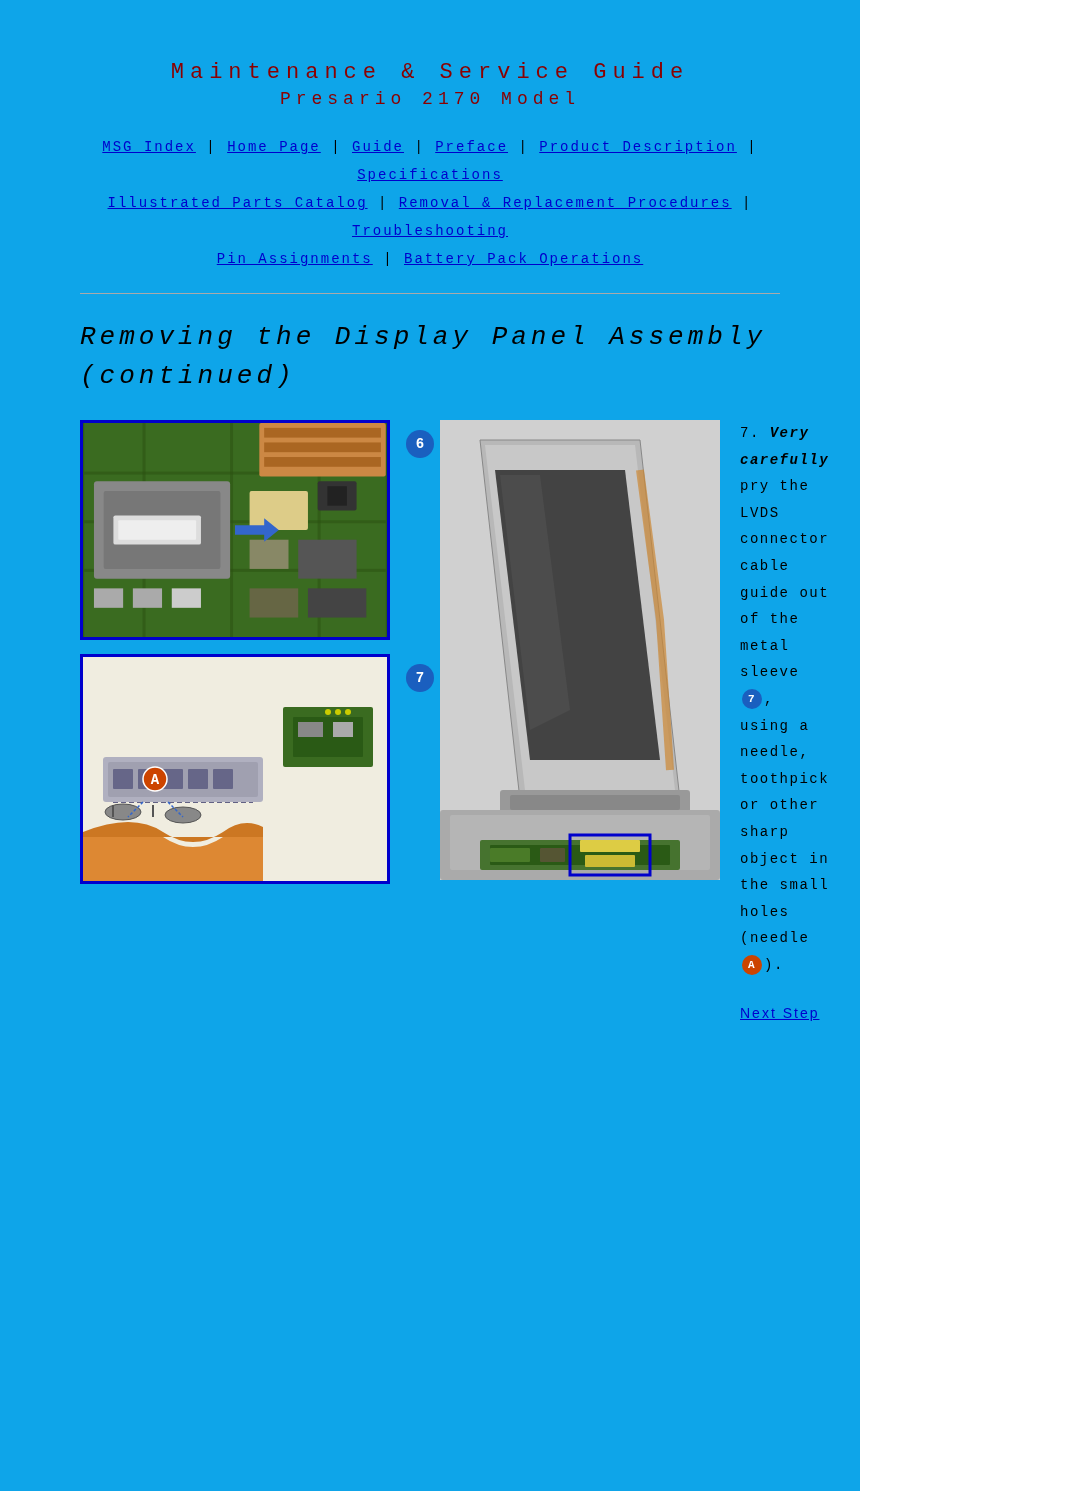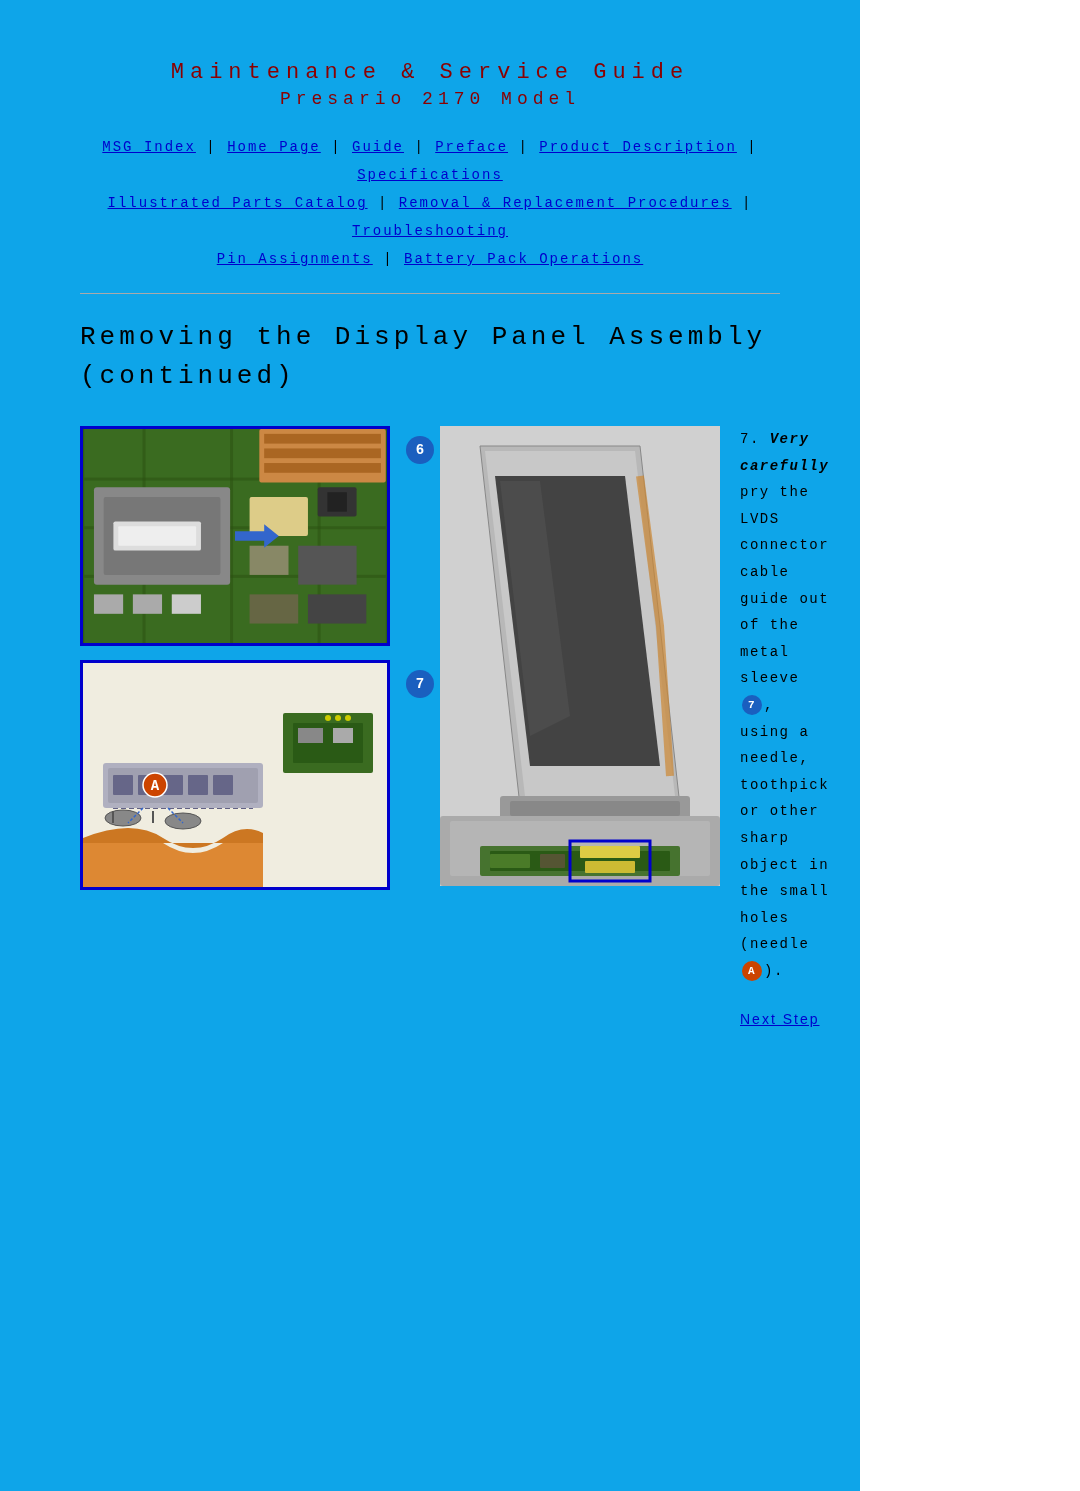--- a/index.html
+++ b/index.html
@@ -65,21 +65,22 @@
       margin: 18px 0 24px 0;
     }
 
     .page-heading {
       font-size: 26px;
       letter-spacing: 4px;
       color: #000000;
       font-weight: normal;
       font-family: 'Courier New', Courier, monospace;
       line-height: 1.5;
-      margin-bottom: 30px;
+      margin-bottom: 24px;
+      font-style: italic;
     }
 
     .images-column {
       display: flex;
       flex-direction: column;
       gap: 14px;
       flex: 0 0 auto;
       width: 340px;
     }
 

